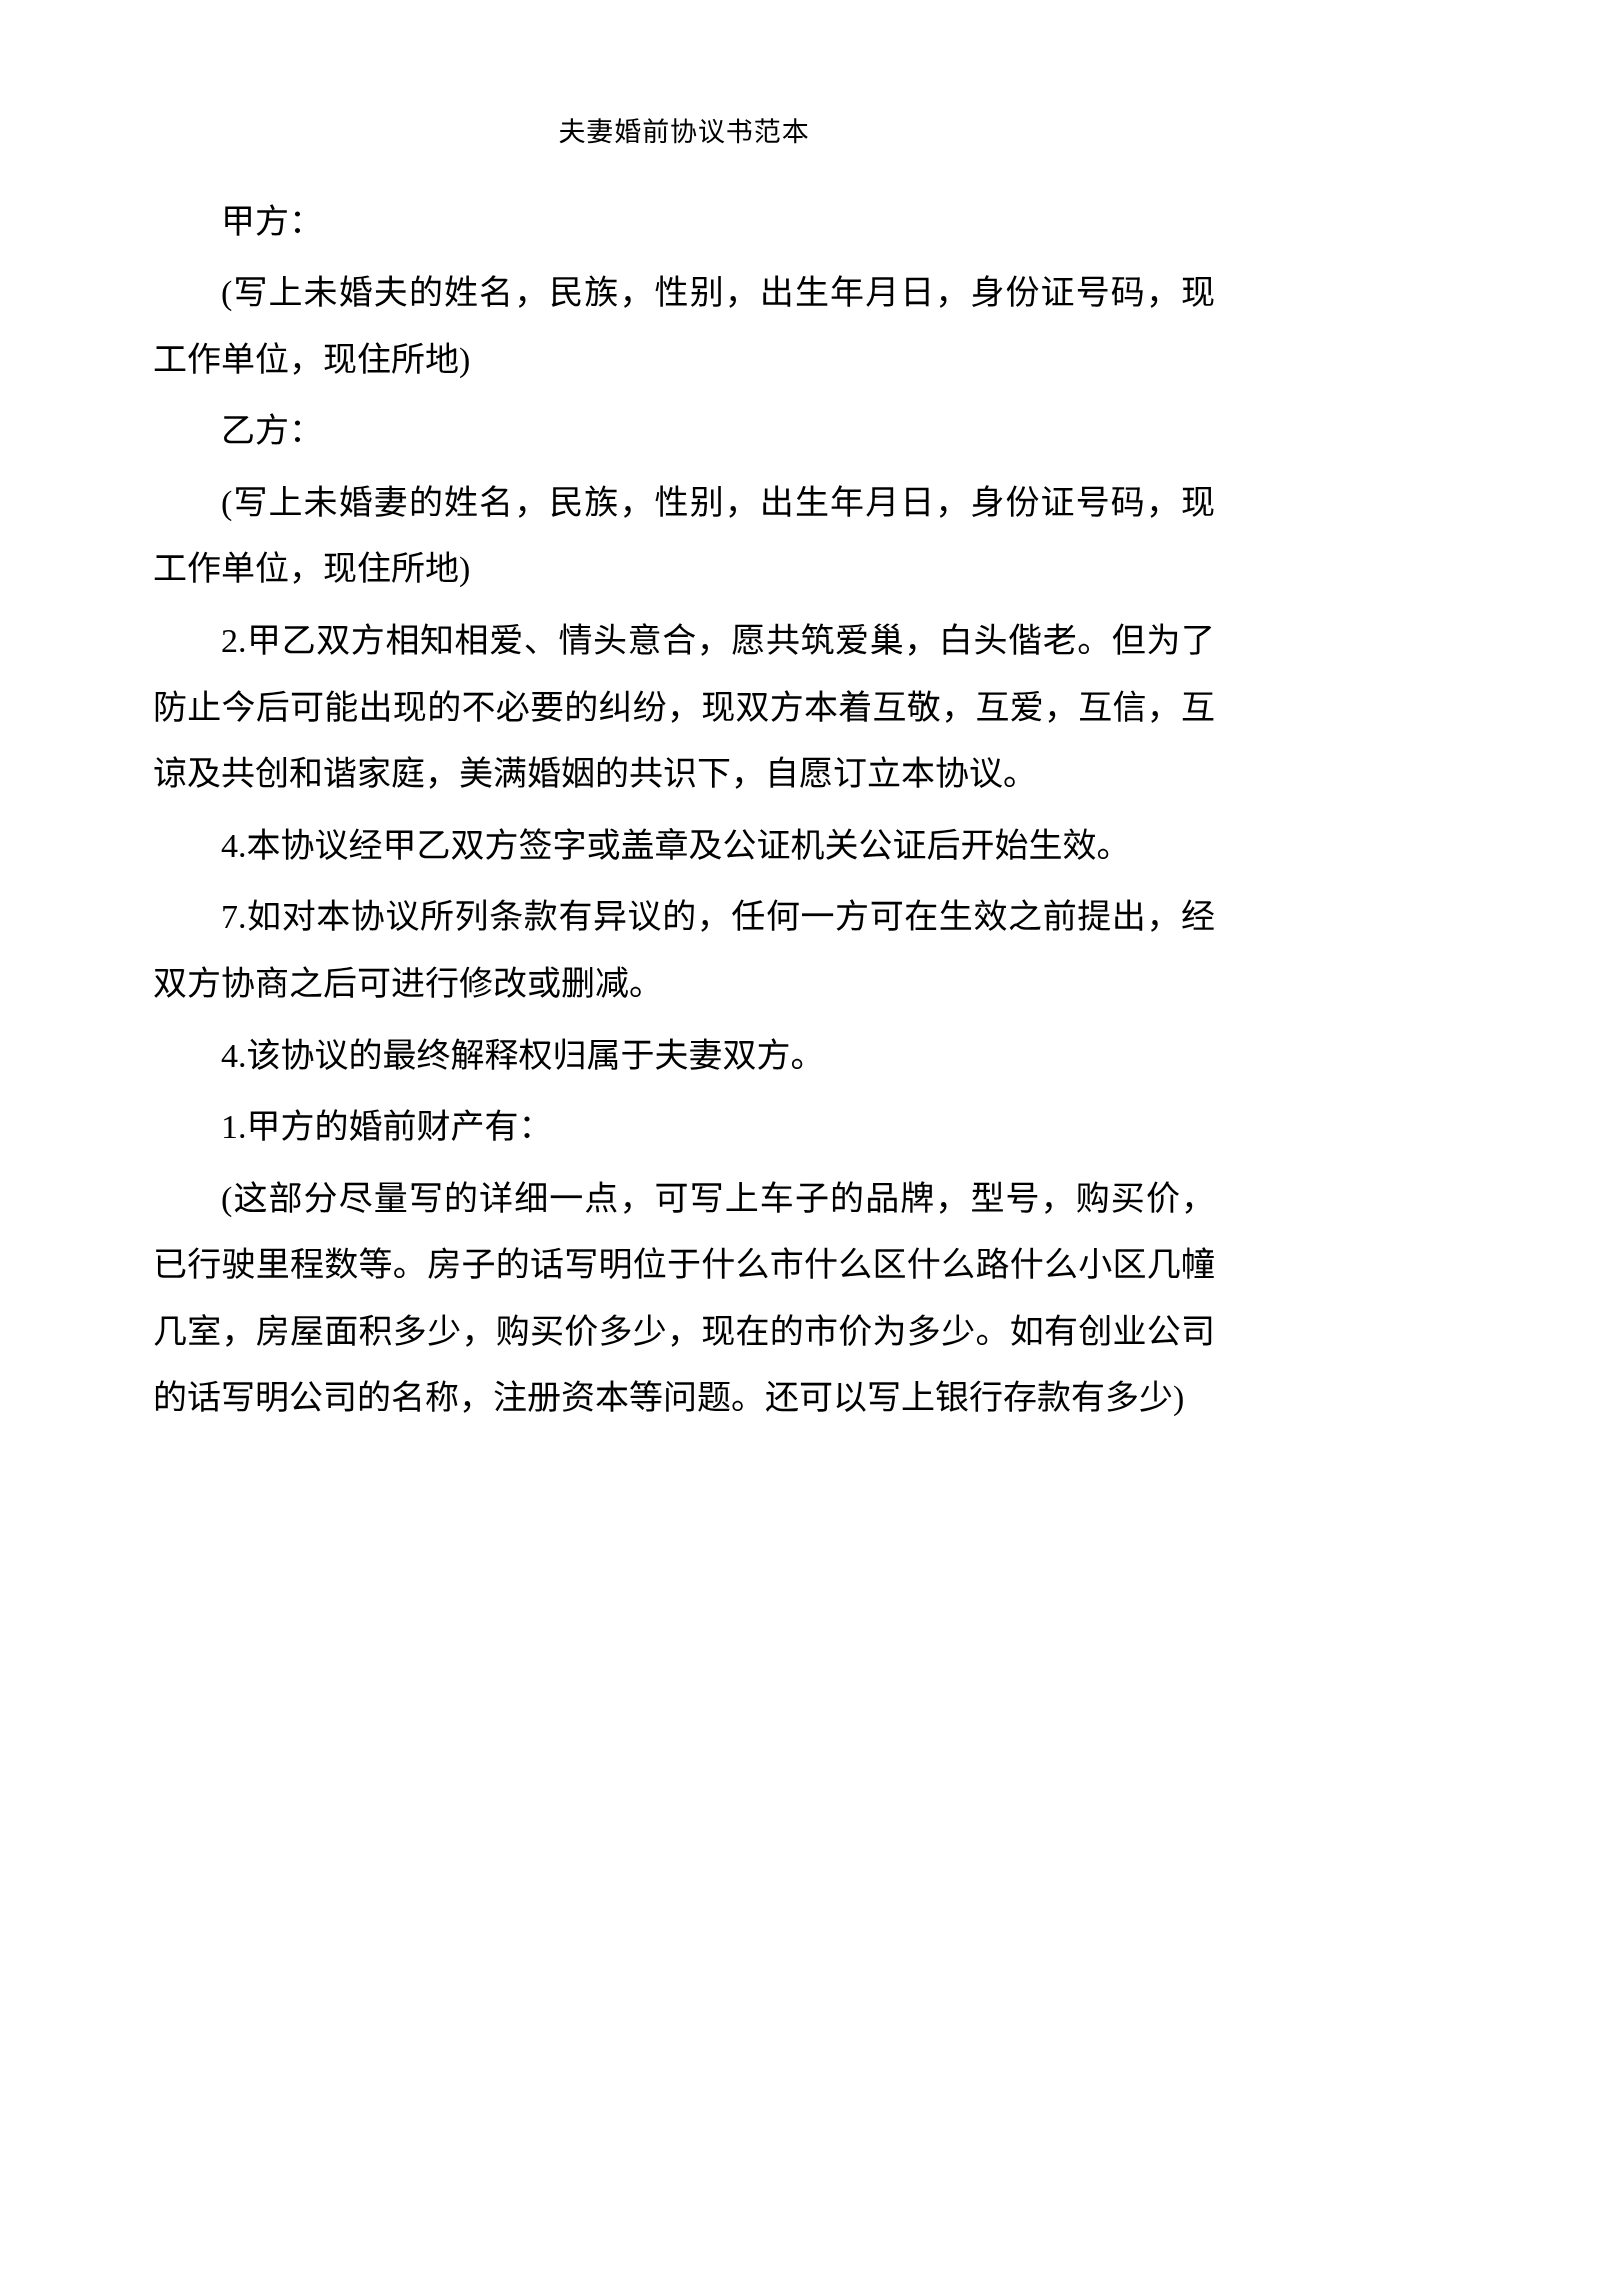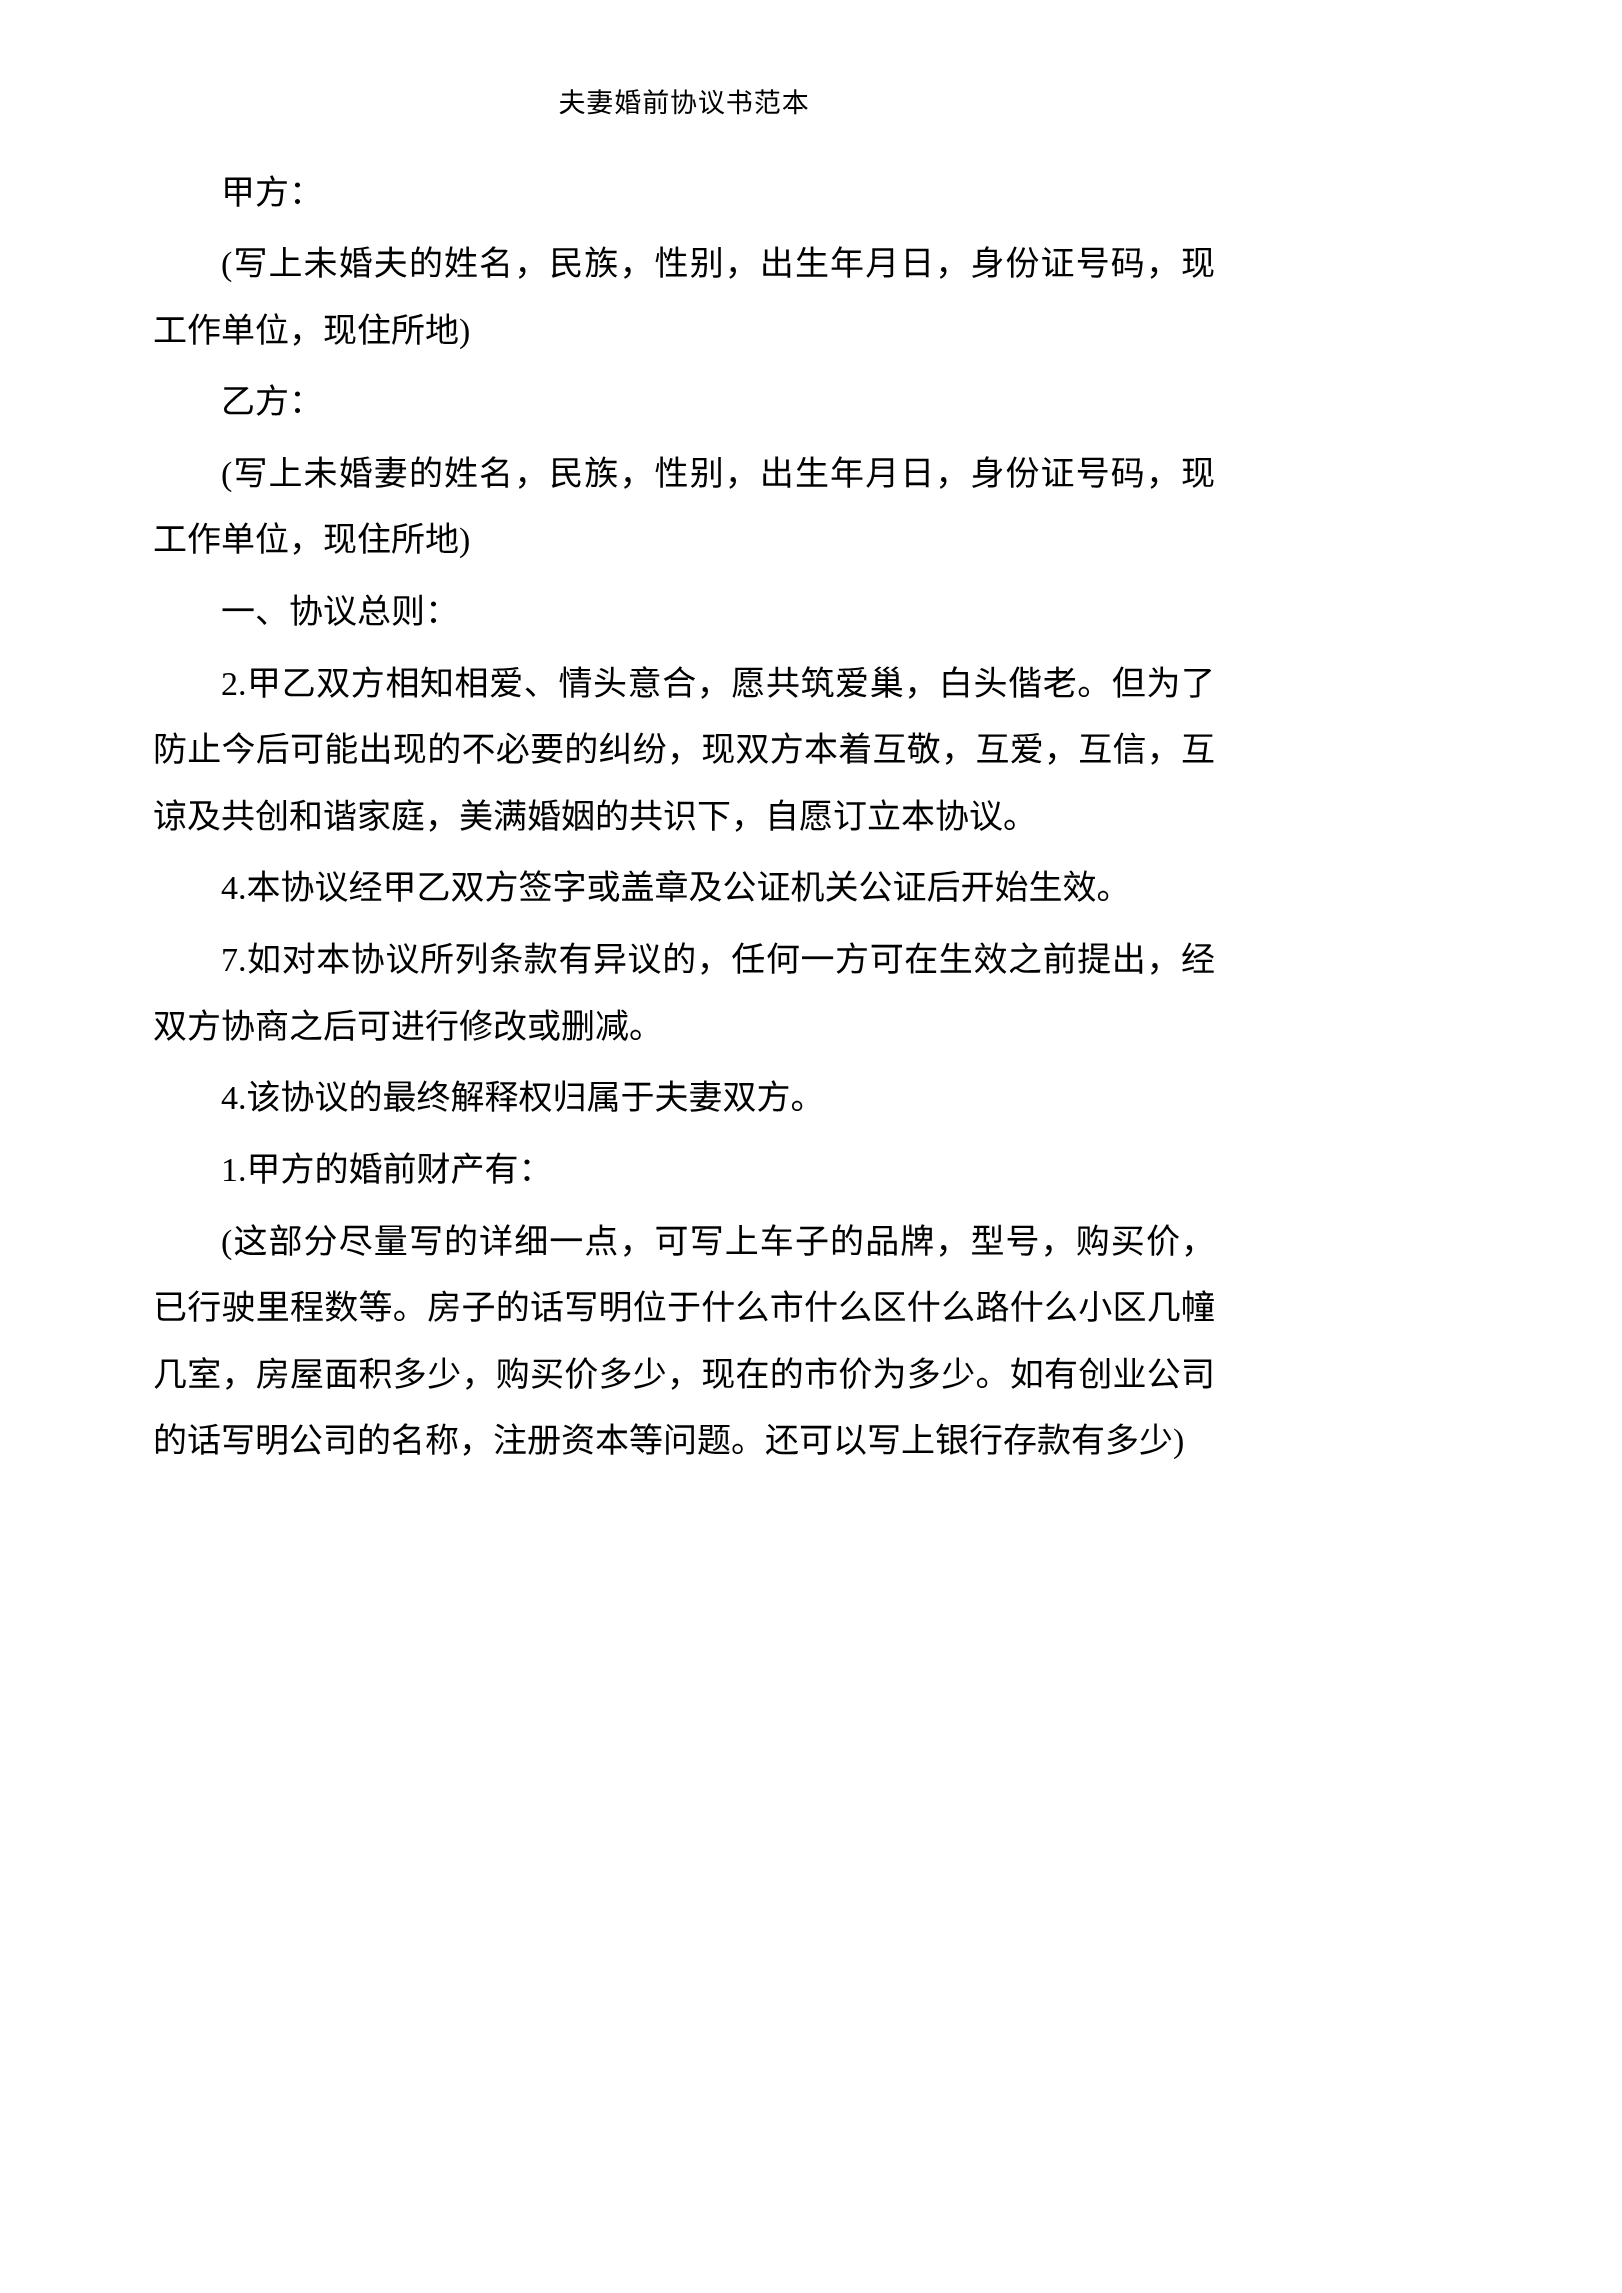--- a/index.html
+++ b/index.html
@@ -10,21 +10,21 @@
   body {
     width: 1623px;
     min-height: 2294px;
     font-family: "Liberation Serif", "DejaVu Serif", serif;
     color: #000000;
   }
   .page {
     width: 1368px;
     min-height: 2294px;
     box-sizing: border-box;
-    padding: 83px 153px 109px 153px;
+    padding: 112px 153px 109px 153px;
     background: #ffffff;
   }
   .doc-title {
     text-align: center;
     font-size: 27px;
     line-height: 1.5;
     font-family: "DejaVu Sans", "Liberation Sans", sans-serif;
     font-weight: normal;
     letter-spacing: 0.9px;
     margin: 0 0 36px 0;
@@ -43,21 +43,20 @@
 <body>
 
 <div class="page">
 
   <h1 class="doc-title">夫妻婚前协议书范本</h1>
 
   <p class="para">甲方：</p>
   <p class="para">(写上未婚夫的姓名，民族，性别，出生年月日，身份证号码，现工作单位，现住所地)</p>
   <p class="para">乙方：</p>
   <p class="para">(写上未婚妻的姓名，民族，性别，出生年月日，身份证号码，现工作单位，现住所地)</p>
-  <p class="para">一、协议总则：</p>
   <p class="para">2.甲乙双方相知相爱、情头意合，愿共筑爱巢，白头偕老。但为了防止今后可能出现的不必要的纠纷，现双方本着互敬，互爱，互信，互谅及共创和谐家庭，美满婚姻的共识下，自愿订立本协议。</p>
   <p class="para">4.本协议经甲乙双方签字或盖章及公证机关公证后开始生效。</p>
   <p class="para">7.如对本协议所列条款有异议的，任何一方可在生效之前提出，经双方协商之后可进行修改或删减。</p>
   <p class="para">4.该协议的最终解释权归属于夫妻双方。</p>
   <p class="para">1.甲方的婚前财产有：</p>
   <p class="para">(这部分尽量写的详细一点，可写上车子的品牌，型号，购买价，已行驶里程数等。房子的话写明位于什么市什么区什么路什么小区几幢几室，房屋面积多少，购买价多少，现在的市价为多少。如有创业公司的话写明公司的名称，注册资本等问题。还可以写上银行存款有多少)</p>
 
 </div>
 
 

